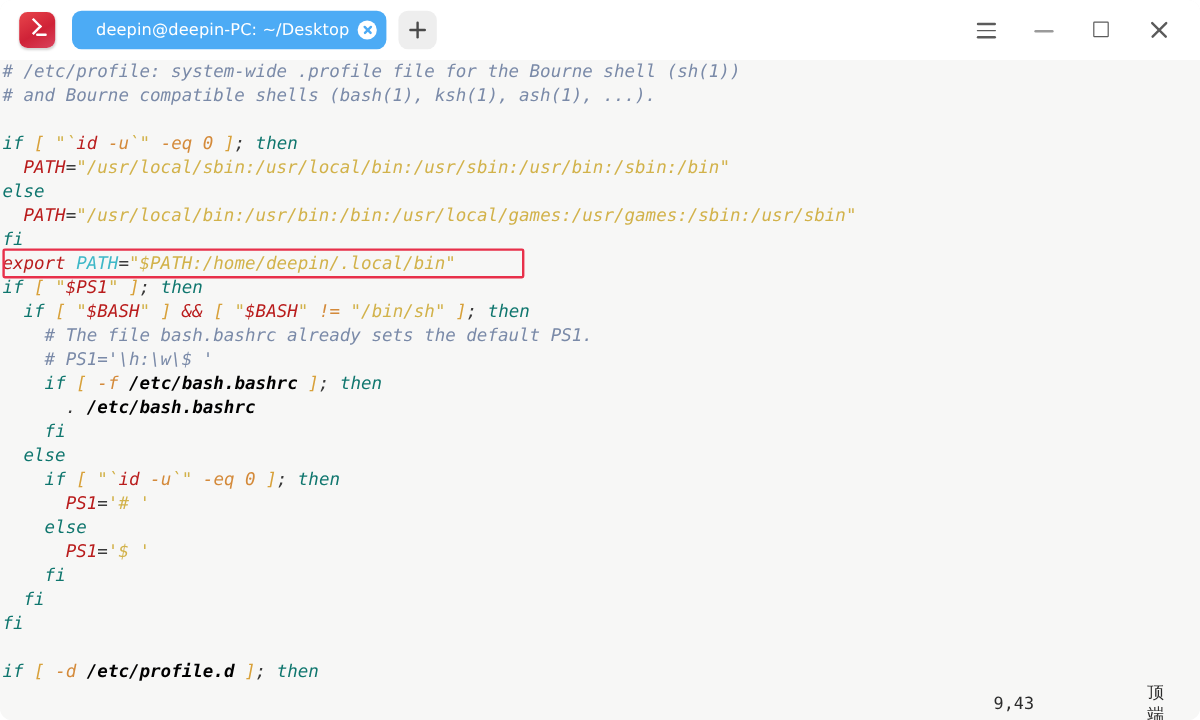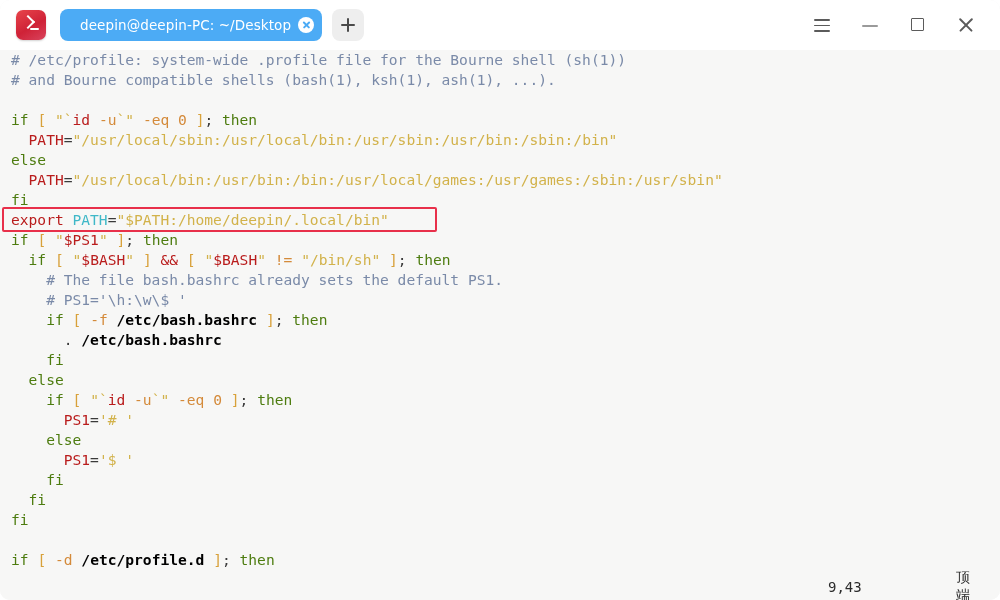--- a/index.html
+++ b/index.html
@@ -174,27 +174,28 @@
     padding: 0;
     margin: 0;
     font-family: "DejaVu Sans Mono", monospace;
     font-size: 14.6px;
     line-height: 20px;
     white-space: pre;
     color: #3a3a3a;
   }
   .line {
     height: 20px;
-    padding-left: 11px;
+    padding-left: 2px;
     white-space: pre;
+    font-style: italic;
   }
 
   
   .c-comment { color: #7a8aa8; }
-  .c-kw      { color: #4d7c0f; }
+  .c-kw      { color: #0f766e; }
   .c-str     { color: #d2b24a; }
   .c-var     { color: #b91c1c; }
   .c-cyan    { color: #3fb8c8; }
   .c-num     { color: #d48a3a; }
   .c-path    { color: #000000; font-weight: bold; }
   .c-plain   { color: #3a3a3a; }
   .c-op      { color: #d8a13a; }
 
   
   .redbox {

